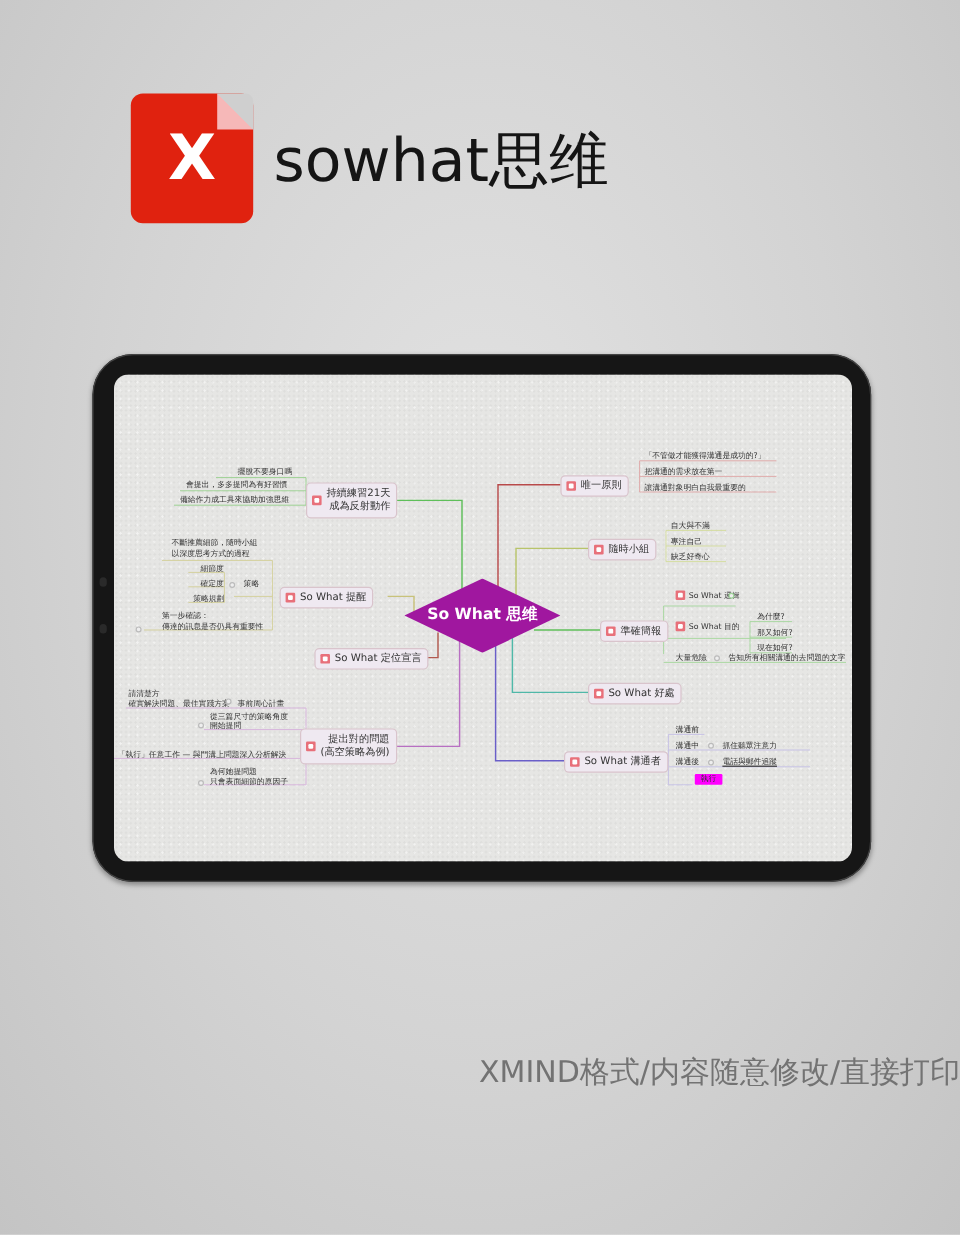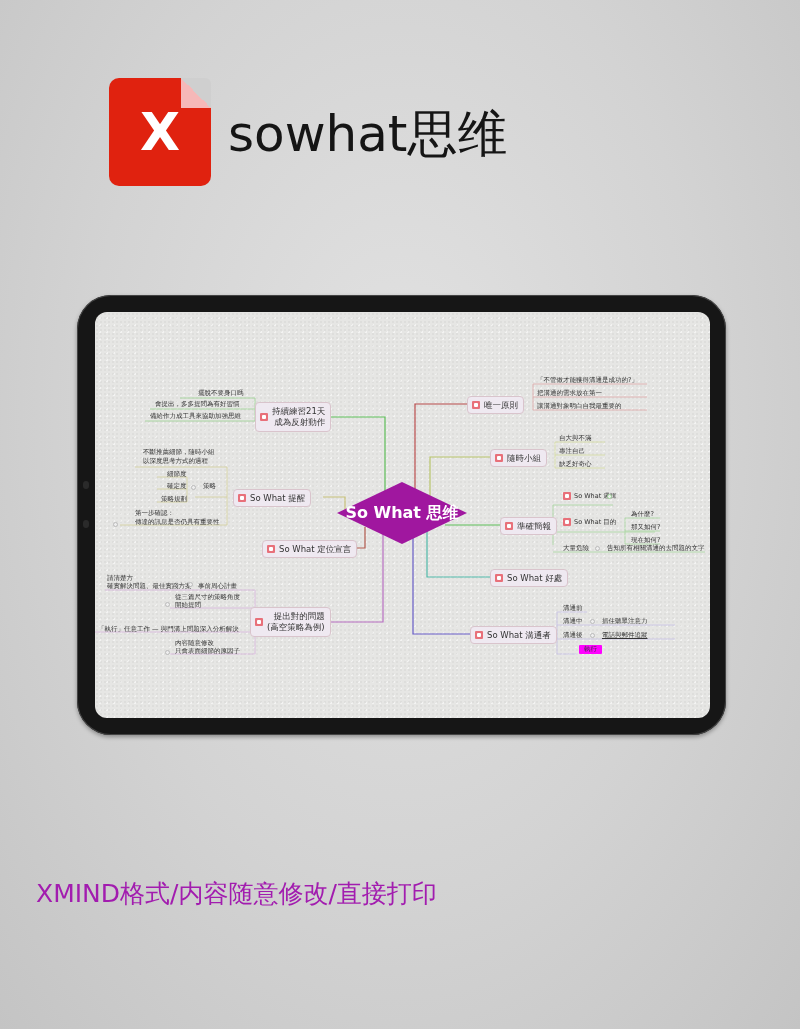--- a/index.html
+++ b/index.html
@@ -61,29 +61,29 @@
   }
   .topic.two { line-height: 11px; text-align: right; }
   .leaf { position: absolute; font-size: 6.5px; line-height: 8px; color: #333; white-space: nowrap; }
   .dot { position: absolute; width: 5px; height: 5px; border-radius: 50%; border: 1px solid #bbb; background: #eee; }
   .center {
     position: absolute; left: 242px; top: 170px; width: 130px; height: 62px;
   }
   .center svg { position: absolute; left: 0; top: 0; }
   .center span {
     position: absolute; left: 0; right: 0; top: 24px; text-align: center;
-    color: #fff; font-weight: bold; font-size: 16px; line-height: 14px;
+    color: #fff; font-weight: bold; font-size: 13px; line-height: 14px;
   }
   .magenta-tag {
     position: absolute; background: #ff00ff; color: #333; font-size: 6.5px; line-height: 9px;
     padding: 0 5px; border-radius: 1px;
   }
   .caption {
-    position: absolute; left: 0; right: 0; top: 878px; text-align: left;
-    font-size: 25px; line-height: 32px; color: #a21caf; margin-left: 36px;
+    position: absolute; left: 0; right: 0; top: 878px; text-align: right;
+    font-size: 25px; line-height: 32px; color: #737373;
   }
 </style>
 </head>
 <body>
 
 <div class="brand-icon">
   <div class="fold"></div>
   <div class="glyph">X</div>
 </div>
 <div class="brand-title">sowhat思维</div>
@@ -195,21 +195,21 @@
     </div>
     <div class="leaf" style="left:12px; top:262px;">請清楚方</div>
     <div class="leaf" style="left:12px; top:270px;">確實解決問題、最佳實踐方案</div>
     <div class="dot" style="left:93px; top:270px;"></div>
     <div class="leaf" style="left:103px; top:270px;">事前周心計畫</div>
     <div class="dot" style="left:70px; top:290px;"></div>
     <div class="leaf" style="left:80px; top:281px;">從三篇尺寸的策略角度</div>
     <div class="leaf" style="left:80px; top:289px;">開始提問</div>
     <div class="leaf" style="left:3px; top:313px;">「執行」任意工作 — 與門溝上問題深入分析解決</div>
     <div class="dot" style="left:70px; top:338px;"></div>
-    <div class="leaf" style="left:80px; top:327px;">内容随意修改</div>
+    <div class="leaf" style="left:80px; top:327px;">為何她提問題</div>
     <div class="leaf" style="left:80px; top:335px;">只會表面細節的原因子</div>
 
     <div class="topic" style="left:372px; top:84px;">
       <span class="mark"></span>
       <span>唯一原則</span>
     </div>
     <div class="leaf" style="left:442px; top:64px;">「不管做才能獲得溝通是成功的?」</div>
     <div class="leaf" style="left:442px; top:77px;">把溝通的需求放在第一</div>
     <div class="leaf" style="left:442px; top:90px;">讓溝通對象明白自我最重要的</div>
 

